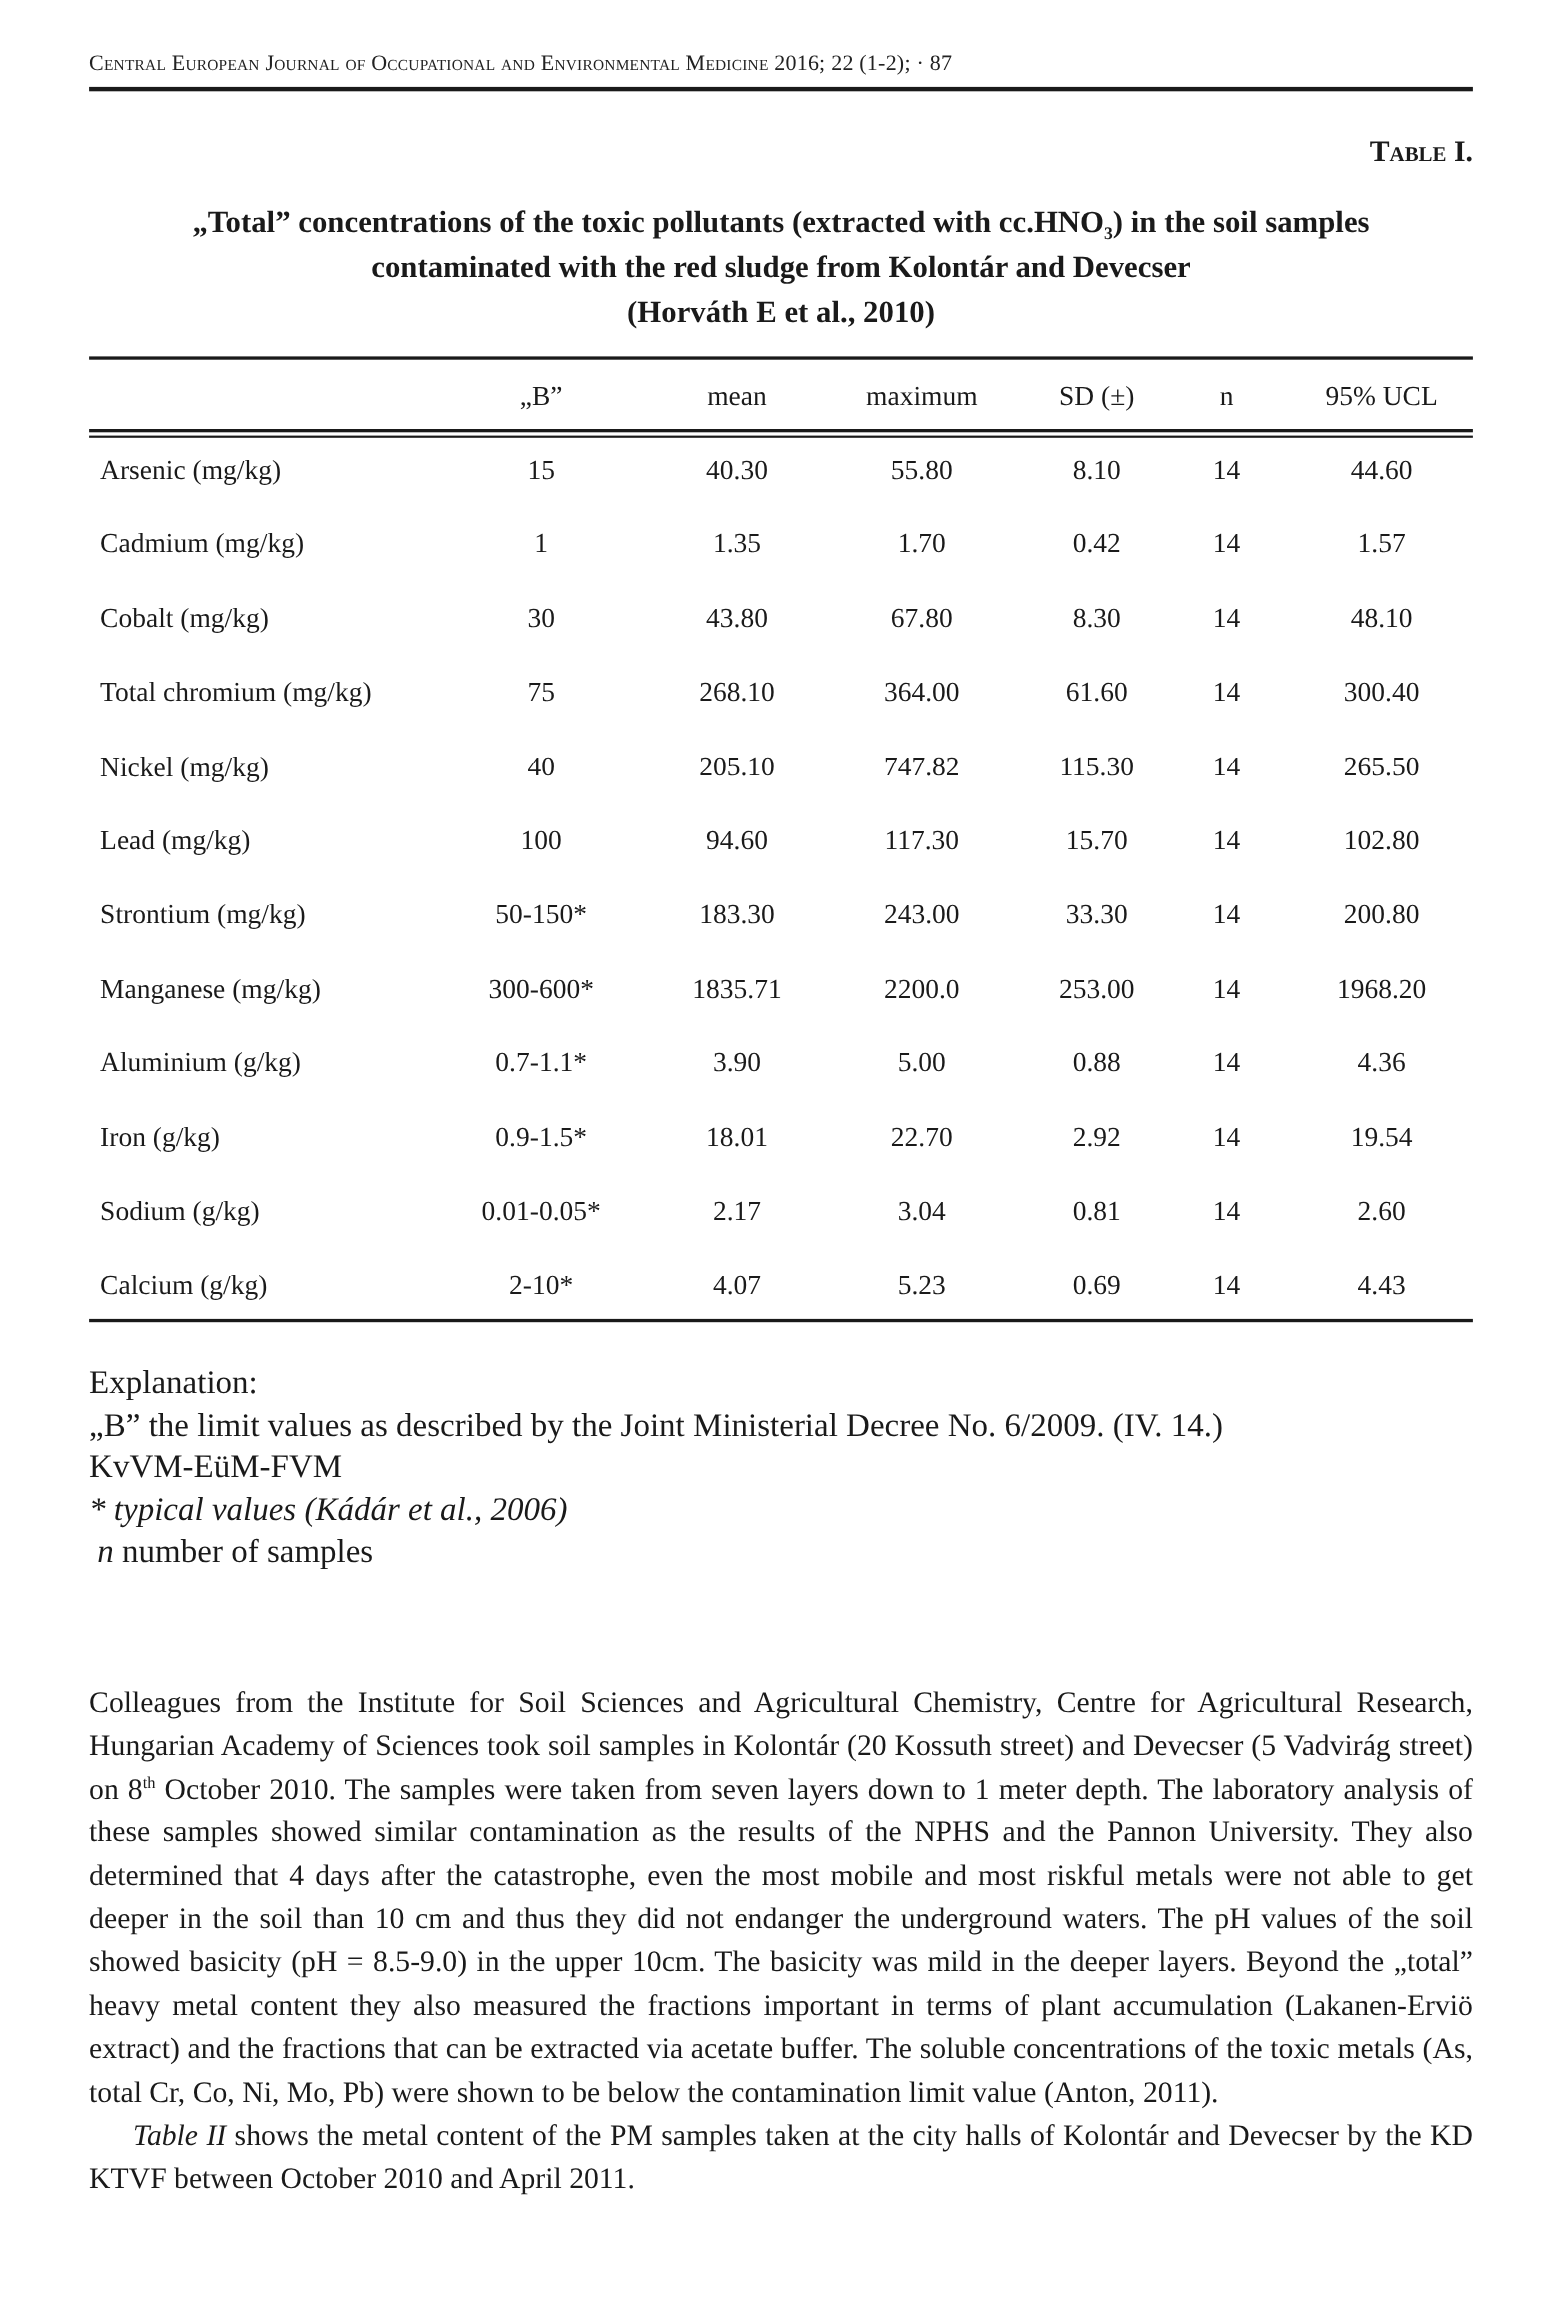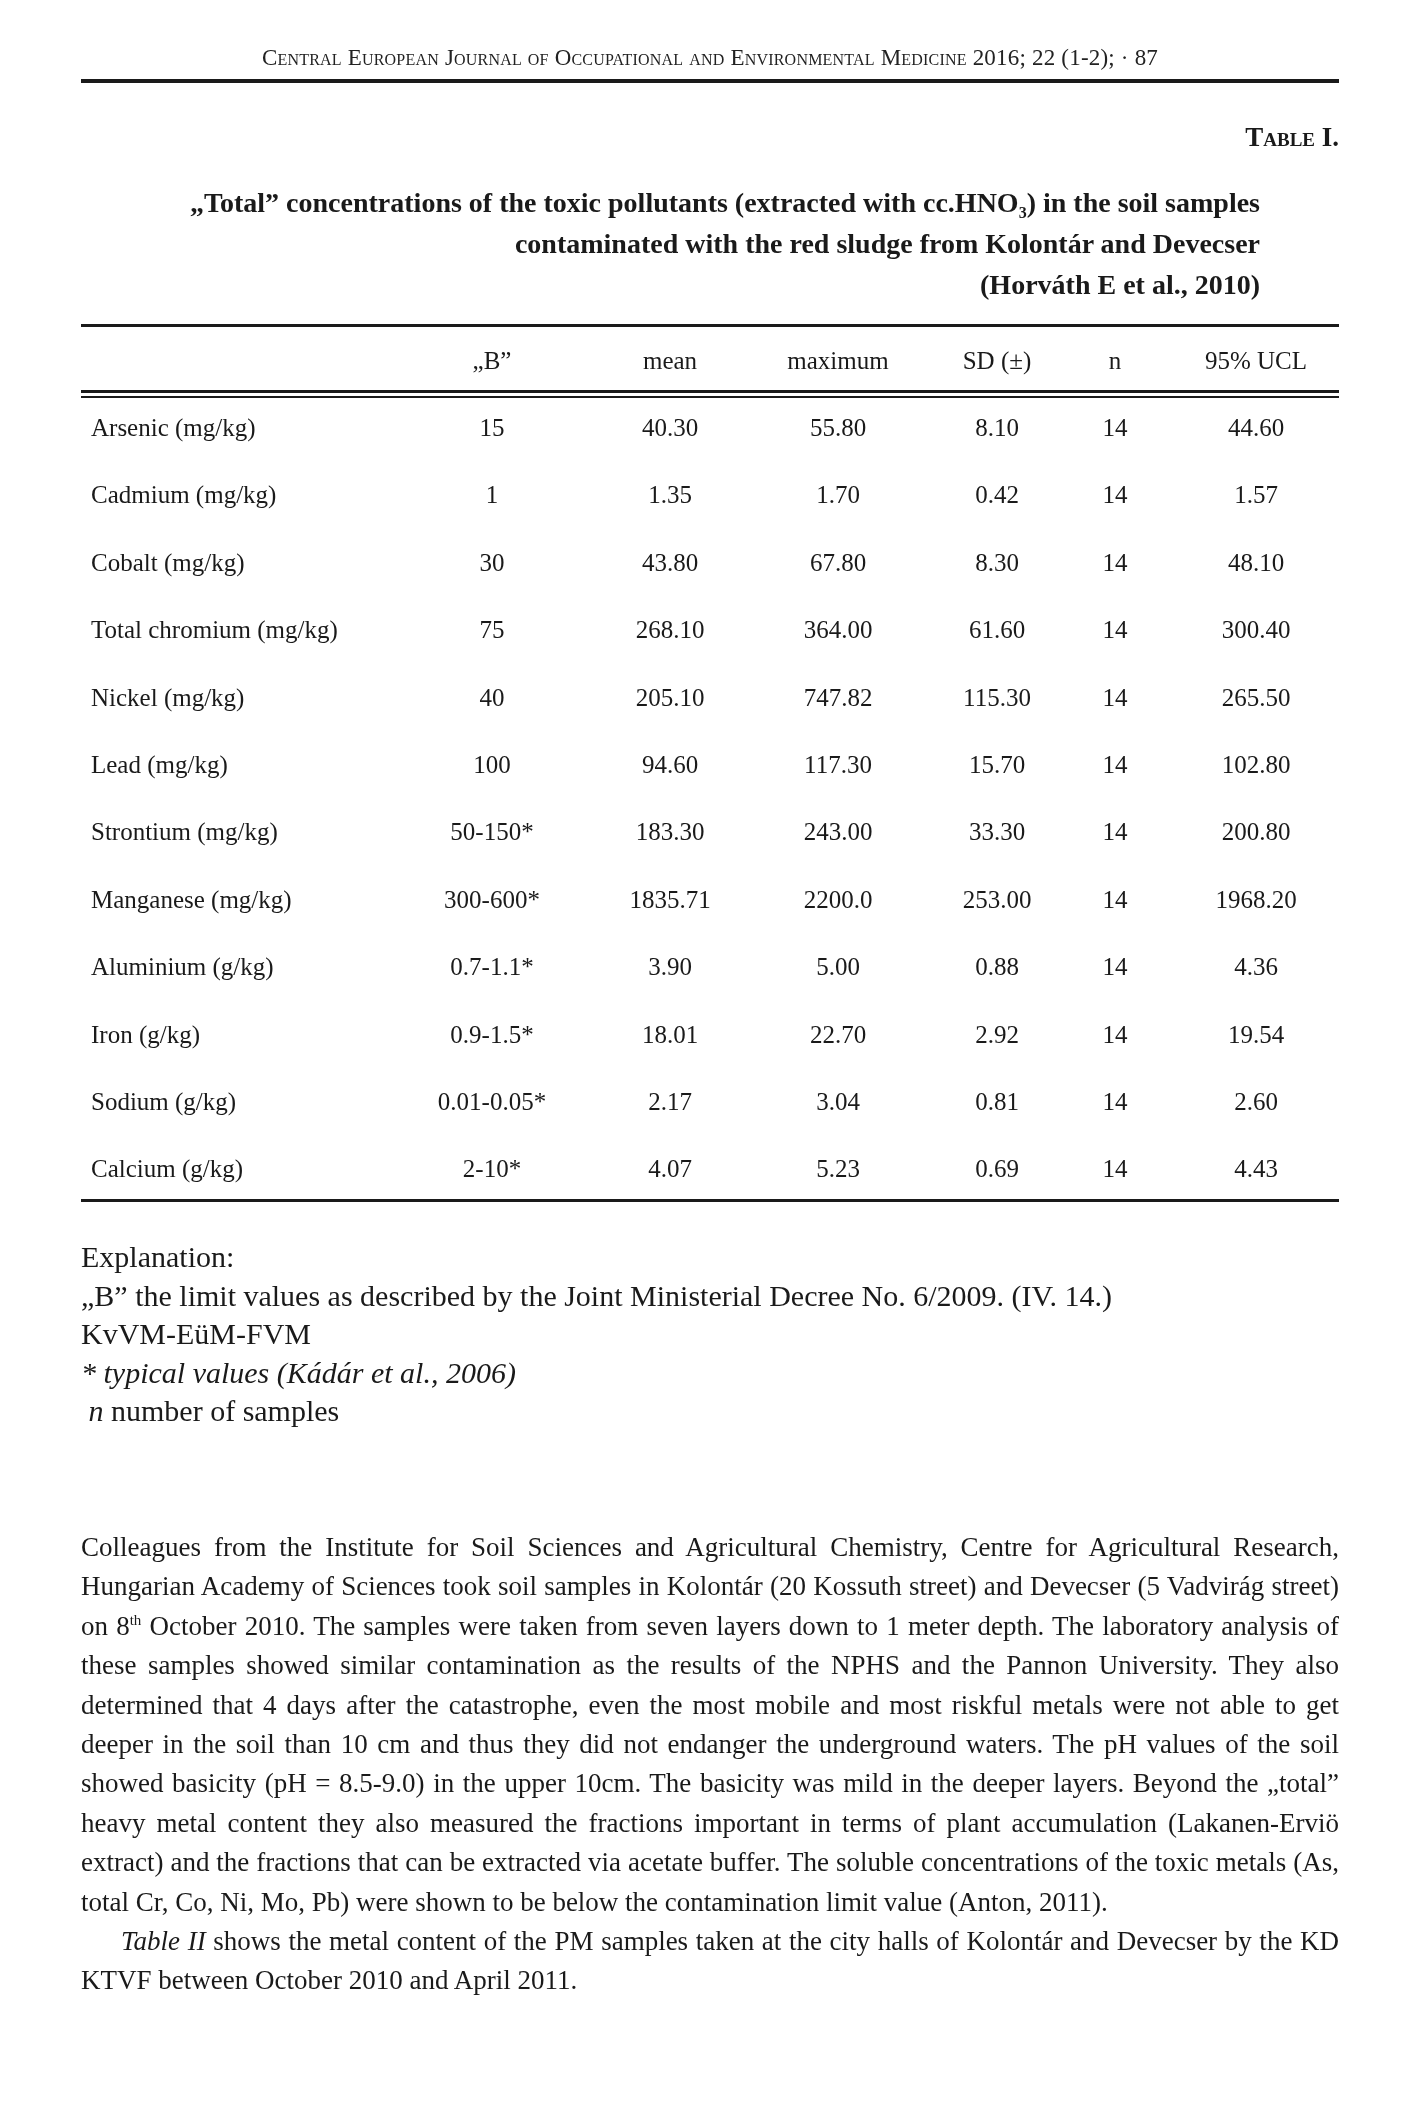--- a/index.html
+++ b/index.html
@@ -2,32 +2,32 @@
 <html><head>
 <meta charset="utf-8">
 <style>
   html, body { margin: 0; padding: 0; background: #ffffff; }
   body {
     width: 1415px; height: 2104px; position: relative; overflow: hidden;
     font-family: "Liberation Serif", "DejaVu Serif", serif; color: #1a1a1a;
   }
   .running-head {
     position: absolute; left: 81px; width: 1258px; top: 44px;
-    text-align: center; font-size: 23px; font-variant: small-caps;
+    text-align: left; font-size: 20px; font-variant: small-caps;
     letter-spacing: 0.2px; line-height: 28px; color: #222;
   }
   .head-rule { position: absolute; left: 81px; width: 1258px; top: 79px; height: 4px; background: #1a1a1a; }
   .table-label {
     position: absolute; left: 81px; width: 1258px; top: 120px;
     text-align: right; font-size: 27px; font-weight: bold; font-variant: small-caps;
     line-height: 34px;
   }
   .table-title {
     position: absolute; left: 160px; width: 1100px; top: 182px;
-    text-align: right; font-size: 28px; font-weight: bold; line-height: 41px;
+    text-align: center; font-size: 28px; font-weight: bold; line-height: 41px;
   }
   .table-title sub { font-size: 16px; vertical-align: -6px; line-height: 0; }
   .rule { position: absolute; left: 81px; width: 1258px; background: #1a1a1a; }
   .rule.top { top: 324px; height: 3px; }
   .rule.dbl1 { top: 390px; height: 3px; }
   .rule.dbl2 { top: 396px; height: 2px; }
   .rule.bottom { top: 1199px; height: 3px; }
 
   .thead, .trow { position: absolute; left: 81px; width: 1258px; height: 40px; font-size: 25px; line-height: 40px; }
   .thead { top: 341px; }

